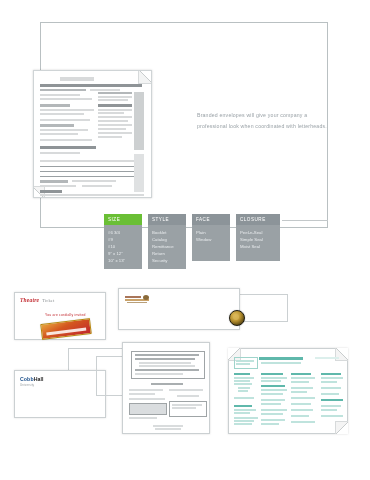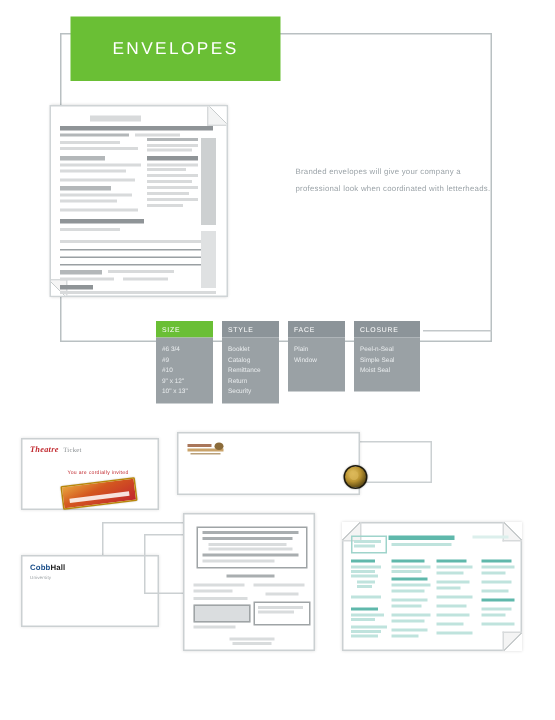--- a/index.html
+++ b/index.html
@@ -125,21 +125,20 @@
   .grayblk.d{background:#a9aeb0;}
   .grayblk.box{background:transparent;border:1px solid #9fa4a6;}
 </style>
 </head>
 <body>
 
 <div class="page">
 
   <div class="frame"></div>
 
-  <div class="title-banner">ENVELOPES</div>
 
   <div class="hero-doc">
     <div class="fold"></div>
     <div class="foldbl"></div>
     <div class="hero-inner">
       <div class="blk" style="left:22px;top:1px;width:34px;height:4px;"></div>
       <div class="blk dk" style="left:2px;top:8px;width:102px;height:3px;"></div>
       <div class="blk md" style="left:2px;top:13px;width:46px;height:2px;"></div>
       <div class="blk" style="left:52px;top:13px;width:30px;height:2px;"></div>
       <div class="blk" style="left:2px;top:18px;width:40px;height:2px;"></div>

